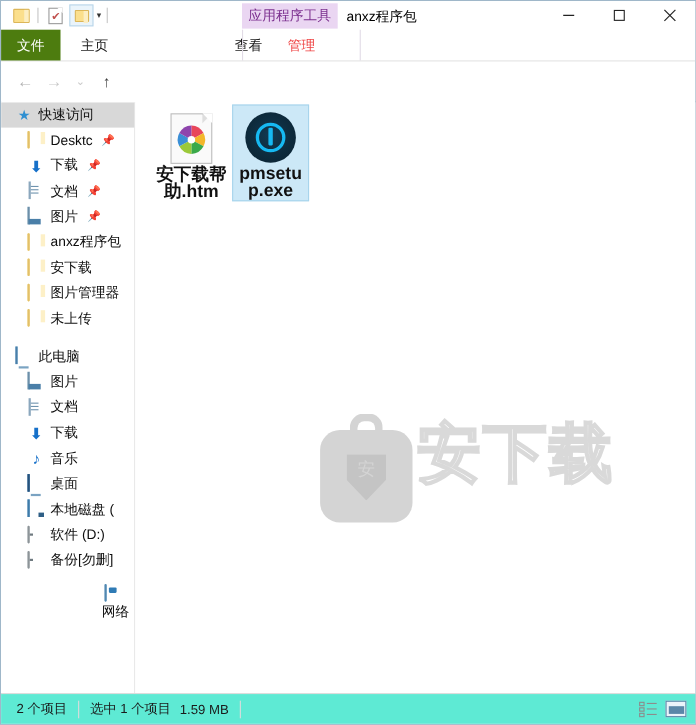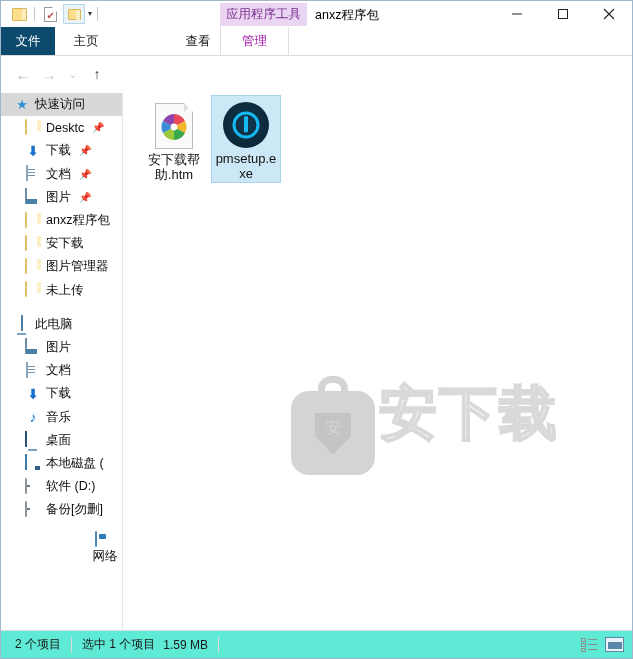--- a/index.html
+++ b/index.html
@@ -57,25 +57,25 @@
 
   
   .tabrow{
     position:absolute;left:0;top:26px;width:631px;height:28px;background:#fff;
     border-bottom:1px solid #dcdcdc;
   }
   .tab{
     position:absolute;top:0;height:28px;display:flex;align-items:center;justify-content:center;
     font-size:12.5px;color:#1a1a1a;box-sizing:border-box;
   }
-  .tab.file{left:0;width:54px;background:#0c4a6e;color:#fff;}
+  .tab.file{left:0;width:54px;background:#4d7c0f;color:#fff;}
   .tab.t2{left:54px;width:62px;}
   .tab.t3{left:116px;width:62px;}
-  .tab.t4{left:166px;width:62px;}
-  .tab.t5{left:219px;width:69px;color:#a21caf;border-left:1px solid #e2dbe6;border-right:1px solid #e2dbe6;}
+  .tab.t4{left:194px;width:62px;}
+  .tab.t5{left:219px;width:108px;color:#ef4444;border-left:1px solid #e2dbe6;border-right:1px solid #e2dbe6;}
   .ribbon-right{
     position:absolute;right:4px;top:28px;display:flex;align-items:center;gap:8px;height:24px;
   }
   .chev{color:#7a7a7a;font-size:11px;line-height:1;}
   .helpbtn{
     width:15px;height:15px;border-radius:50%;background:#1f7fd0;color:#fff;font-size:10px;
     display:flex;align-items:center;justify-content:center;font-weight:bold;
   }
 
   
@@ -160,21 +160,21 @@
   .gap{height:11px;}
 
   
   .files{
     position:absolute;left:122px;top:0;width:509px;height:538px;background:#fff;overflow:hidden;
   }
   .item{
     position:absolute;width:70px;text-align:center;box-sizing:border-box;padding-top:3px;
   }
   .item .thumb{height:52px;display:flex;align-items:center;justify-content:center;}
-  .item .name{font-size:13px;line-height:15px;color:#111;word-break:break-all;padding:0 2px;}
+  .item .name{font-size:16px;line-height:15px;color:#111;word-break:break-all;padding:0 2px;font-weight:bold;}
   .item.selected{background:#cce8f7;border:1px solid #a7d4ec;}
 
   
   .htmico{width:38px;height:46px;background:#fafafa;border:1px solid #bdbdbd;box-sizing:border-box;position:relative;}
   .htmico .fold{position:absolute;right:-1px;top:-1px;width:0;height:0;border-style:solid;border-width:0 9px 9px 0;border-color:transparent #fff transparent transparent;}
   .htmico .foldline{position:absolute;right:-1px;top:-1px;width:0;height:0;border-style:solid;border-width:9px 9px 0 0;border-color:#bdbdbd transparent transparent transparent;opacity:.45;}
   .pinwheel{position:absolute;left:50%;top:52%;transform:translate(-50%,-50%);}
 
   
   .exeico{width:46px;height:46px;border-radius:50%;background:radial-gradient(circle at 50% 45%,#123a52 0%,#0d2b3d 55%,#0a2130 100%);position:relative;}
@@ -339,21 +339,21 @@
           <span class="ico"><span class="ic-folder"></span></span>
           <span class="lbl">图片管理器</span>
         </div>
         <div class="nav-row indent1">
           <span class="ico"><span class="ic-folder"></span></span>
           <span class="lbl">未上传</span>
         </div>
 
         <div class="gap"></div>
 
-        <div class="nav-row" style="padding-left:13px;text-align:center;">
+        <div class="nav-row" style="padding-left:13px;">
           <span class="ico"><span class="ic-pc"></span></span>
           <span class="lbl">此电脑</span>
         </div>
         <div class="nav-row indent1">
           <span class="ico"><span class="ic-pic"></span></span>
           <span class="lbl">图片</span>
         </div>
         <div class="nav-row indent1">
           <span class="ico"><span class="ic-doc"></span></span>
           <span class="lbl">文档</span>

